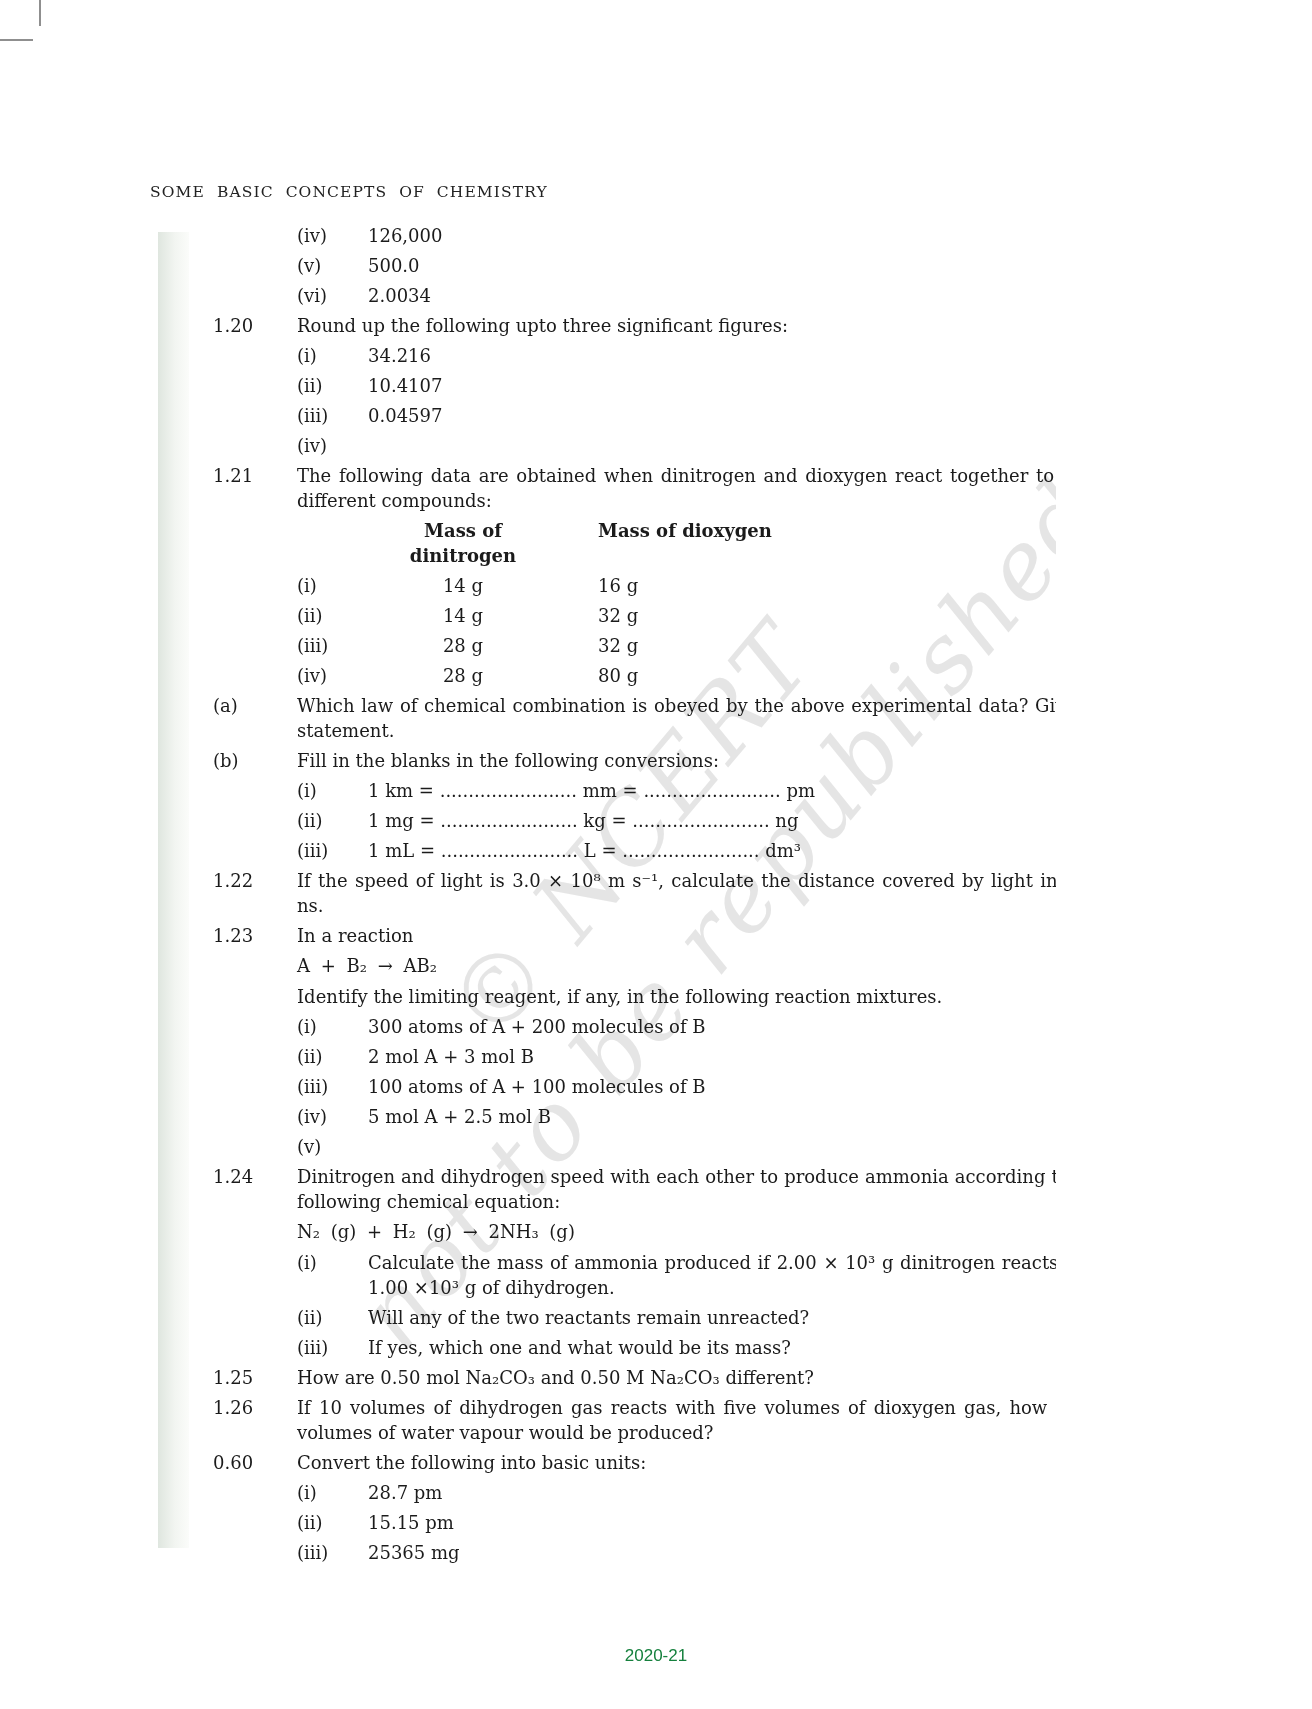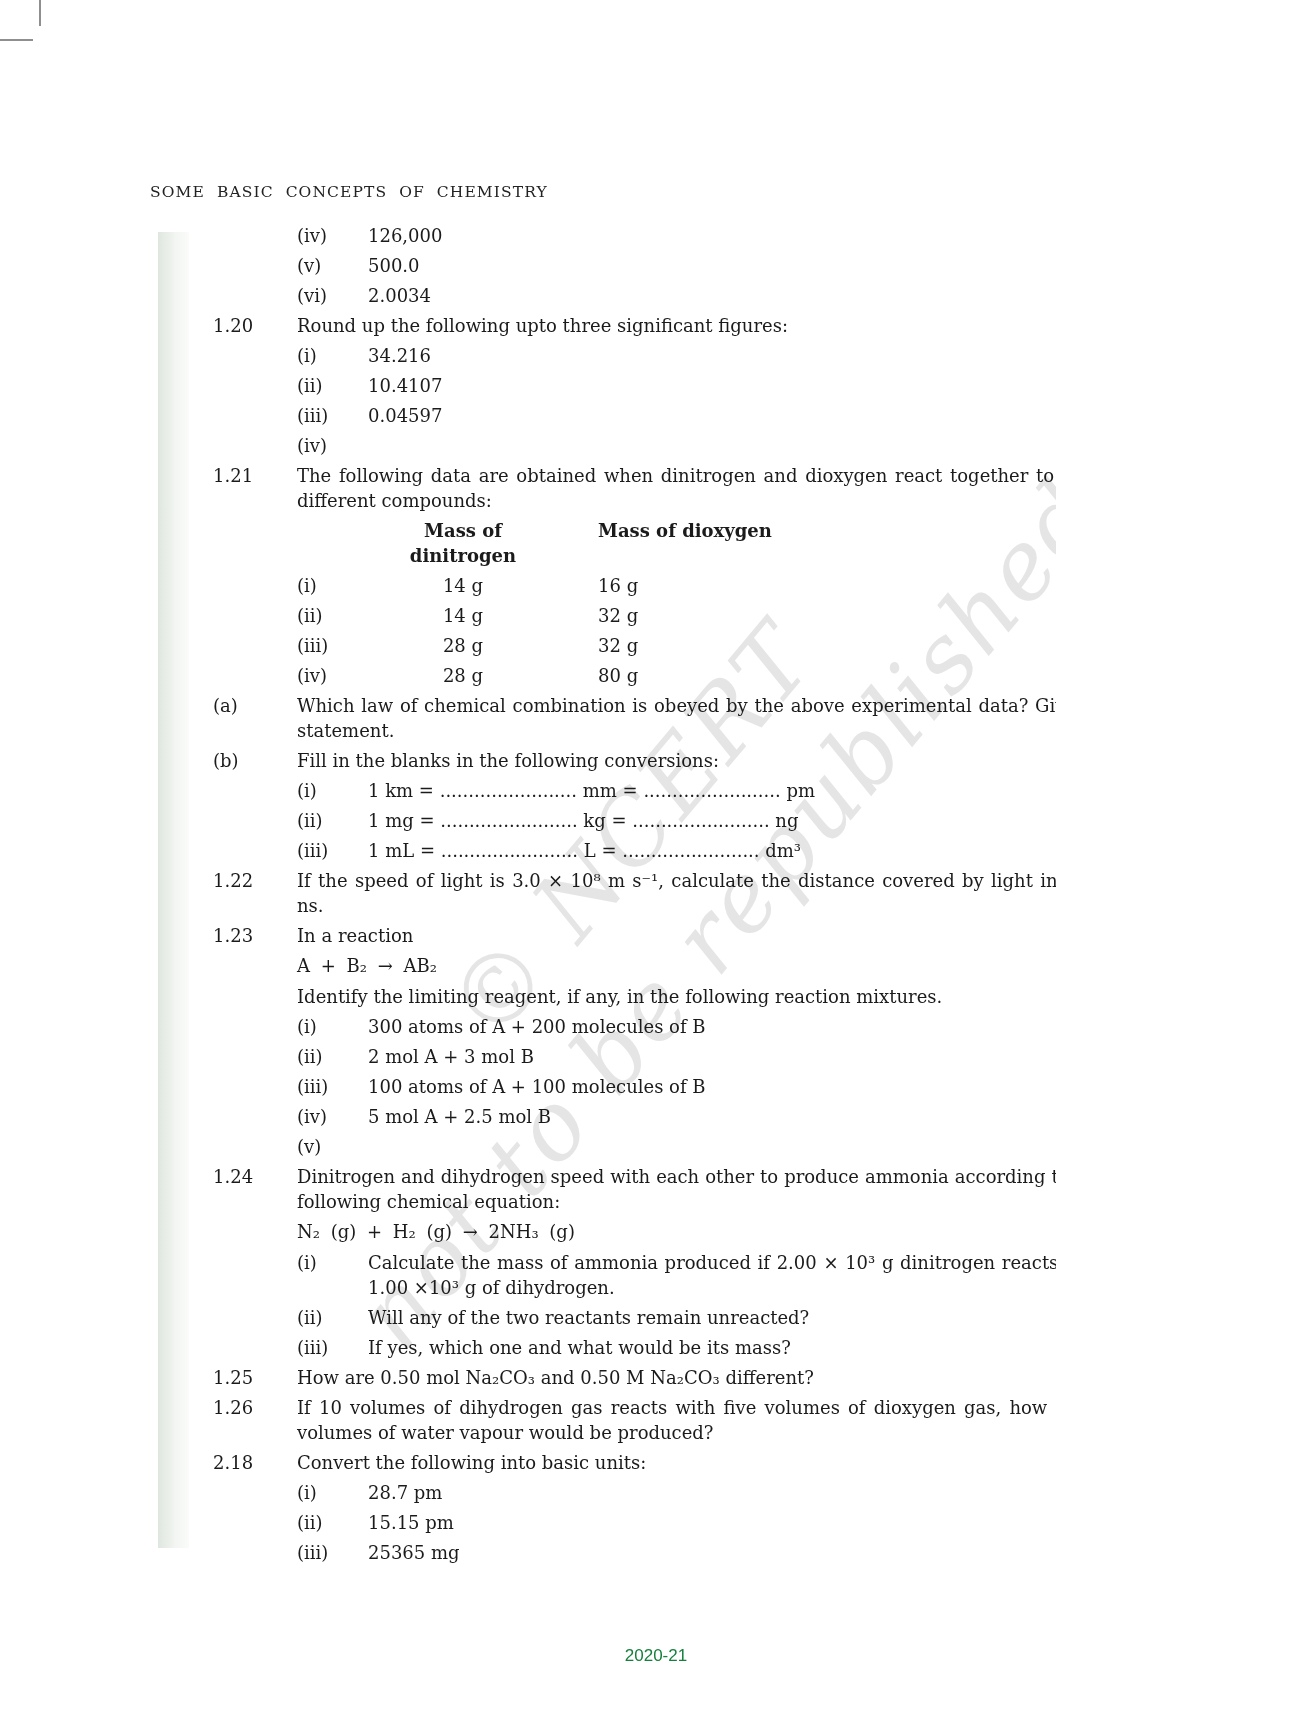--- a/index.html
+++ b/index.html
@@ -229,21 +229,21 @@
       <span class="qnum">1.25</span>
       <span class="qtext">How are 0.50 mol Na₂CO₃ and 0.50 M Na₂CO₃ different?</span>
     </div>
 
     <div class="row">
       <span class="qnum">1.26</span>
       <span class="qtext">If 10 volumes of dihydrogen gas reacts with five volumes of dioxygen gas, how many volumes of water vapour would be produced?</span>
     </div>
 
     <div class="row">
-      <span class="qnum">2.18</span>
+      <span class="qnum">0.60</span>
       <span class="qtext">Convert the following into basic units:</span>
     </div>
     <div class="sub">
       <span class="sublabel">(i)</span>
       <span class="subval">28.7 pm</span>
     </div>
     <div class="sub">
       <span class="sublabel">(ii)</span>
       <span class="subval">15.15 pm</span>
     </div>

